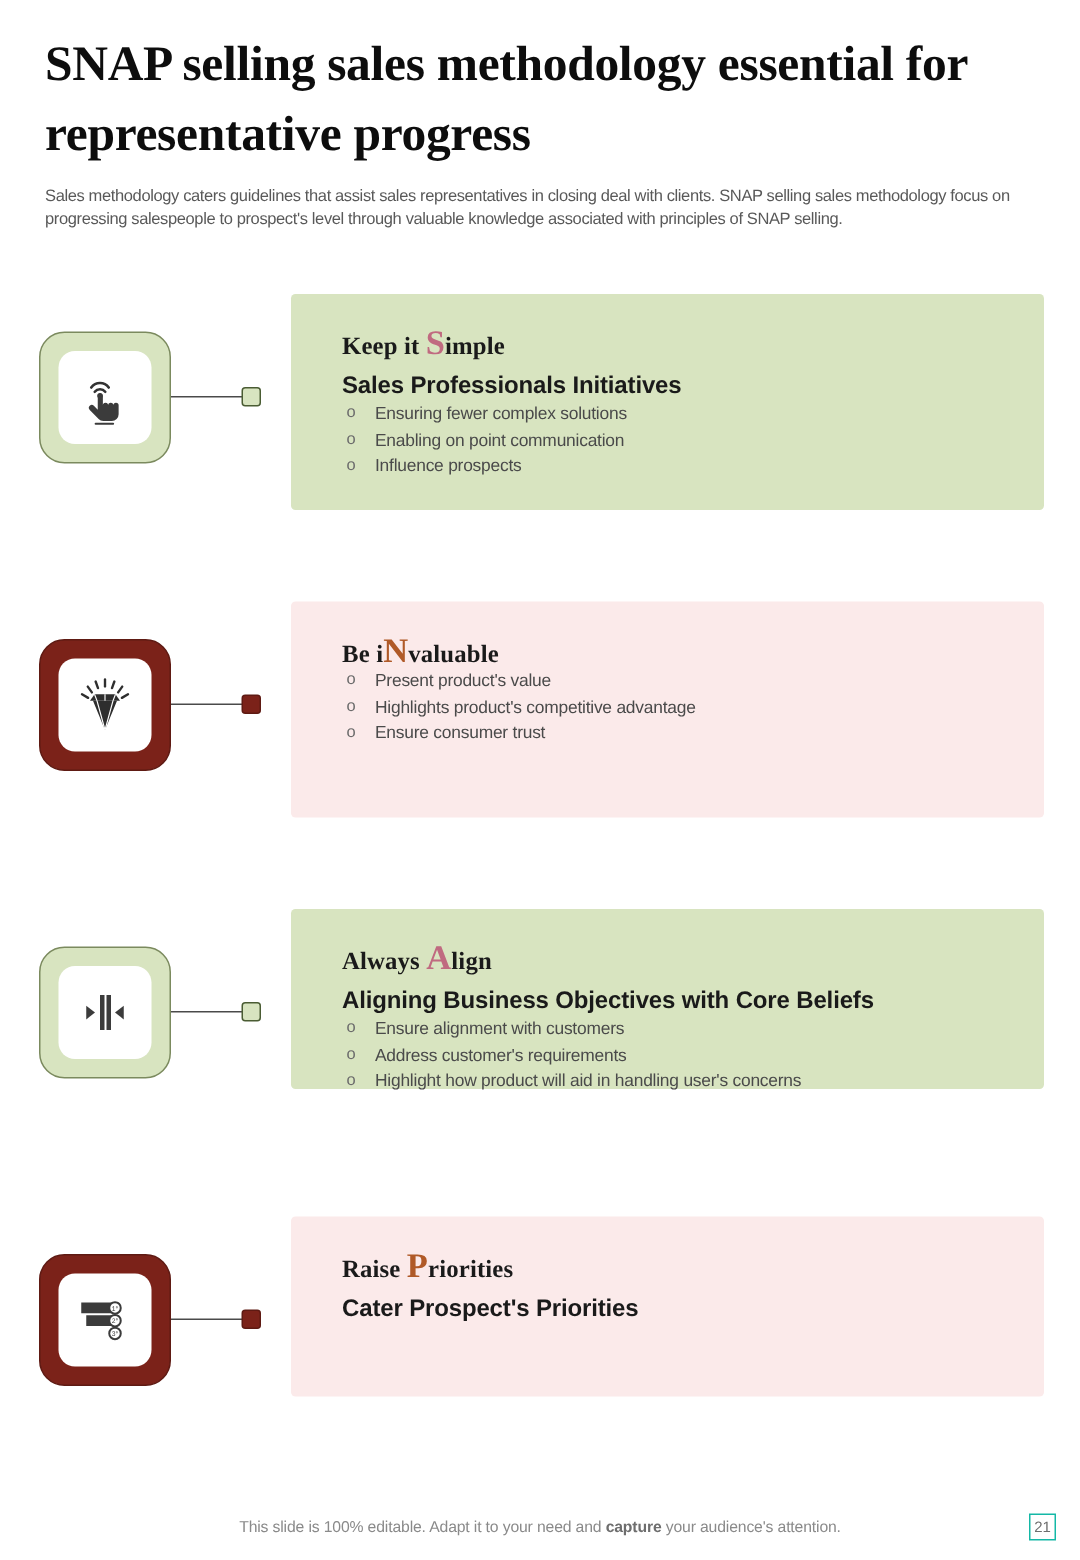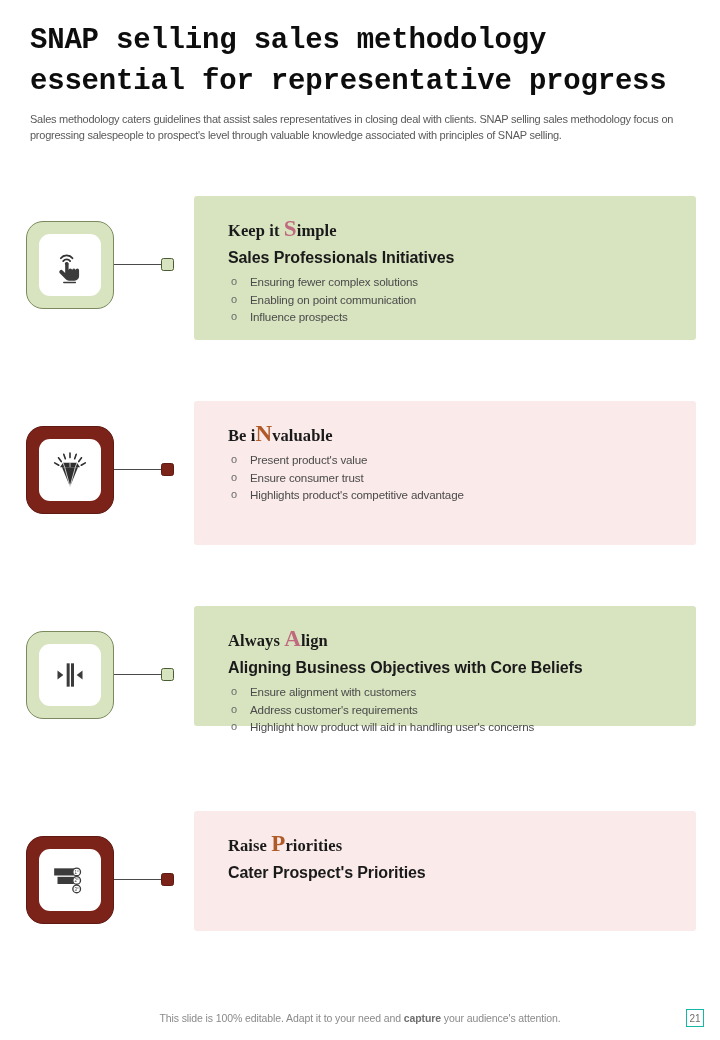--- a/index.html
+++ b/index.html
@@ -7,23 +7,23 @@
     width: 720px; height: 1040px;
     background: #ffffff;
     font-family: "Liberation Sans", sans-serif;
     overflow: hidden;
   }
   .slide { position: relative; width: 720px; height: 1040px; background:#fff; }
 
   
   .header { padding: 20px 30px 0 30px; }
   .title {
-    font-family: Liberation Mono, monospace;
+    font-family: Liberation Serif, serif;
     font-weight: bold;
-    font-size: 29px;
+    font-size: 33px;
     line-height: 1.42;
     color: #0d0d0d;
     letter-spacing: -0.2px;
   }
   .subtitle {
     margin-top: 10px;
     font-family: "Liberation Sans", sans-serif;
     font-size: 11px;
     line-height: 1.42;
     color: #595959;
@@ -107,21 +107,20 @@
 
   .card-sub {
     margin-top: 9px;
     font-family: "Liberation Sans", sans-serif;
     font-weight: bold;
     font-size: 16px;
     color: #1a1a1a;
     letter-spacing: -0.1px;
   }
   ul.bullets {
-    margin-top: 6px;
     list-style: none;
   }
   ul.bullets li {
     position: relative;
     padding-left: 22px;
     font-size: 11.6px;
     line-height: 1.52;
     color: #4a4a4a;
     letter-spacing: -0.15px;
   }
@@ -220,22 +219,22 @@
             </g>
           </svg>
         </div>
       </div>
       <div class="conn-line"></div>
       <div class="conn-node red"></div>
       <div class="card pink">
         <div class="card-title"><span>Be i</span><span class="accent rust">N</span><span>valuable</span></div>
         <ul class="bullets">
           <li>Present product's value</li>
+          <li>Highlights  product's  competitive advantage</li>
           <li>Ensure consumer trust</li>
-          <li>Highlights  product's  competitive advantage</li>
         </ul>
       </div>
     </div>
 
     <div class="row">
       <div class="icon-wrap green">
         <div class="icon-inner">
           <svg width="40" height="40" viewBox="0 0 48 48">
             <rect x="20" y="10" width="3.6" height="28" fill="#3b3b3b"></rect>
             <rect x="25.2" y="10" width="3.6" height="28" fill="#3b3b3b"></rect>

